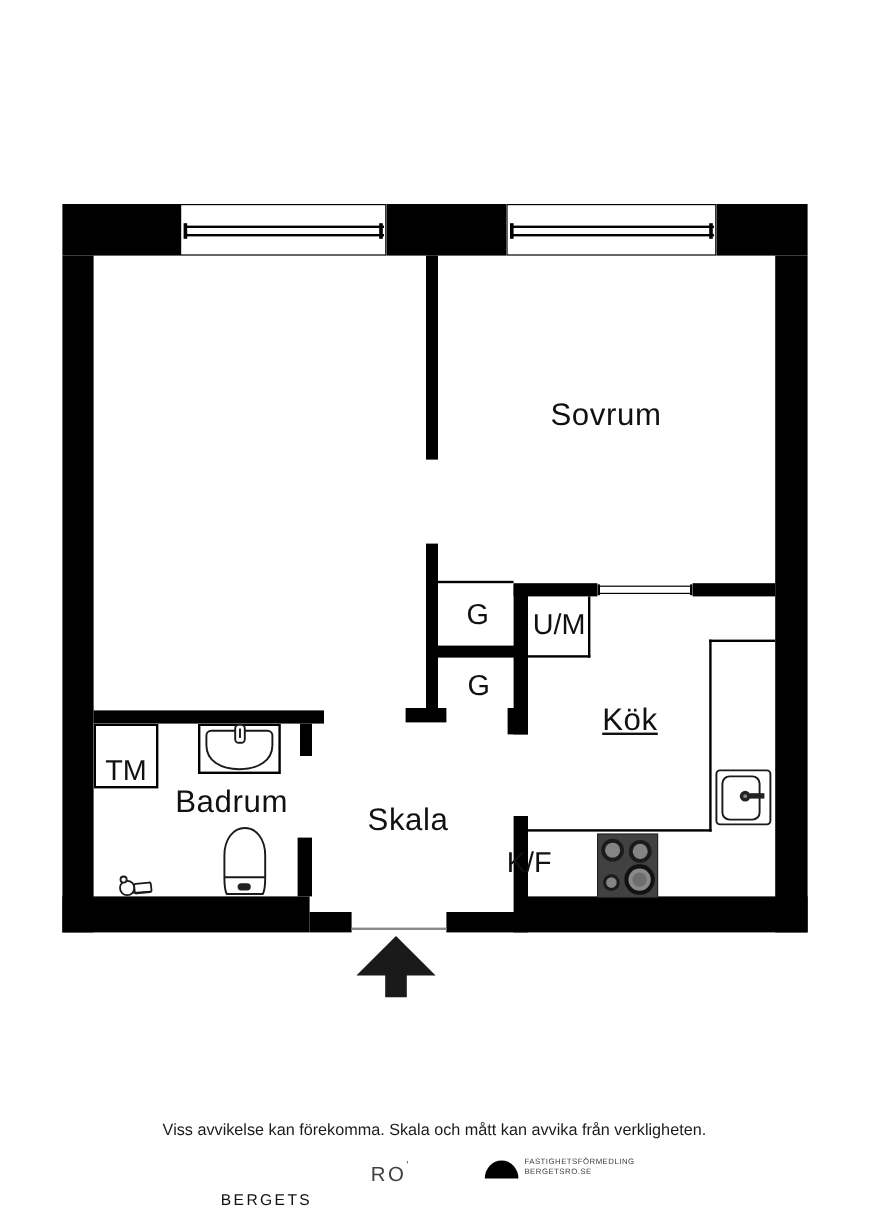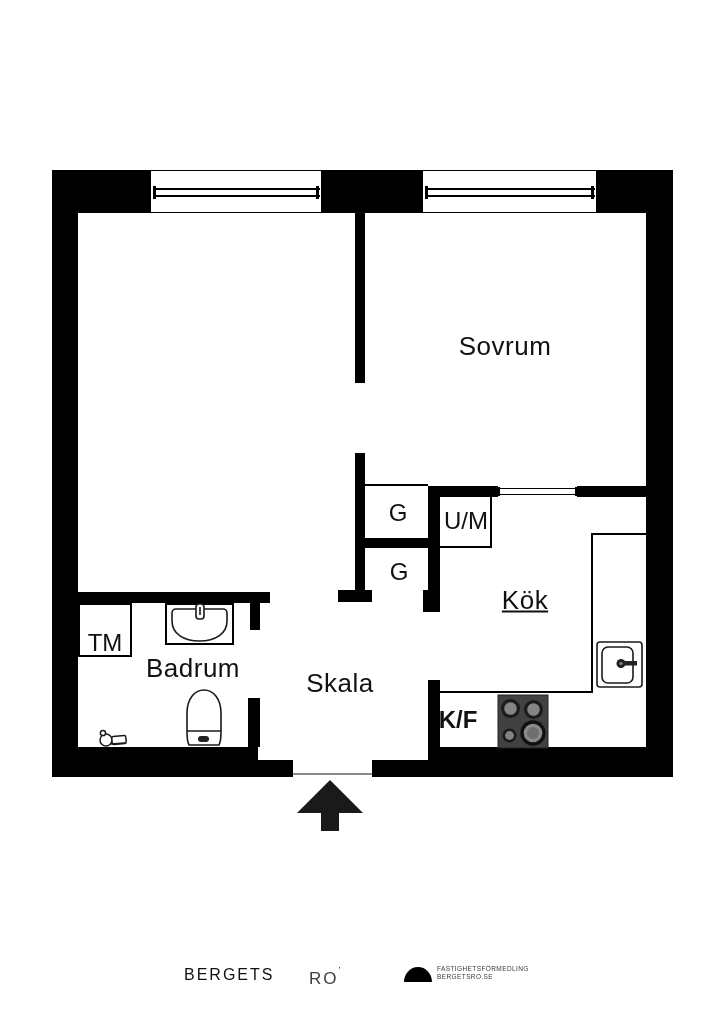--- a/index.html
+++ b/index.html
@@ -11,21 +11,21 @@
   .winbox{position:absolute;background:#fff;border:1px solid #000;box-sizing:border-box;}
   .glass{position:absolute;background:#fff;border-top:2px solid #000;border-bottom:2px solid #000;box-sizing:border-box;}
   .tick{position:absolute;background:#000;}
   .box{position:absolute;border:2px solid #000;box-sizing:border-box;background:#fff;}
   .room-label{position:absolute;transform:translate(-50%,-50%);font-size:26px;color:#111;
               white-space:nowrap;letter-spacing:0.5px;}
   .small-label{position:absolute;transform:translate(-50%,-50%);font-size:24px;color:#111;white-space:nowrap;}
   .svg-overlay{position:absolute;left:0;top:0;pointer-events:none;}
   .disclaimer{position:absolute;left:0;top:934px;width:724px;text-align:center;
               font-size:13.5px;color:#1a1a1a;}
-  .brand-left{position:absolute;left:184px;top:966px;font-size:16px;letter-spacing:2px;color:#111;}
+  .brand-left{position:absolute;left:184px;top:992px;font-size:13px;letter-spacing:2px;color:#111;}
   .brand-right{position:absolute;left:309px;top:966px;font-size:17px;letter-spacing:2px;color:#404040;}
   .brand-mark{font-size:9px;vertical-align:10px;letter-spacing:0;}
   .logo-text{position:absolute;left:437px;top:965px;font-size:6.5px;line-height:8px;
              letter-spacing:0.4px;color:#3a3a3a;text-transform:uppercase;}
 </style>
 </head>
 <body>
 
 <div id="canvas">
 
@@ -128,22 +128,23 @@
 
   <div class="room-label" style="left:505px;top:346px;">Sovrum</div>
   <div class="room-label" style="left:525px;top:600px;text-decoration:underline;">Kök</div>
   <div class="room-label" style="left:340px;top:683px;">Skala</div>
   <div class="room-label" style="left:193px;top:668px;">Badrum</div>
 
   <div class="small-label" style="left:105px;top:630px;margin-top:13px;">TM</div>
   <div class="small-label" style="left:398px;top:513px;">G</div>
   <div class="small-label" style="left:399px;top:572px;">G</div>
   <div class="small-label" style="left:466px;top:521px;">U/M</div>
-  <div class="small-label" style="left:458px;top:720px;font-weight:bold;">K/F</div>
+  <div class="small-label" style="left:441px;top:720px;">K/F</div>
 
+  <div class="disclaimer">Viss avvikelse kan förekomma. Skala och mått kan avvika från verkligheten.</div>
   <div class="brand-left">BERGETS</div>
   <div class="brand-right"><span>RO</span><span class="brand-mark">ʼ</span></div>
   <svg class="svg-overlay" width="724" height="1024" viewBox="0 0 724 1024">
     <g>
       <path d="M404,982 a14,15 0 0 1 28,0 z" fill="#000"></path>
     </g>
   </svg>
   <div class="logo-text">
     <div>FASTIGHETSFÖRMEDLING</div>
     <div>BERGETSRO.SE</div>

